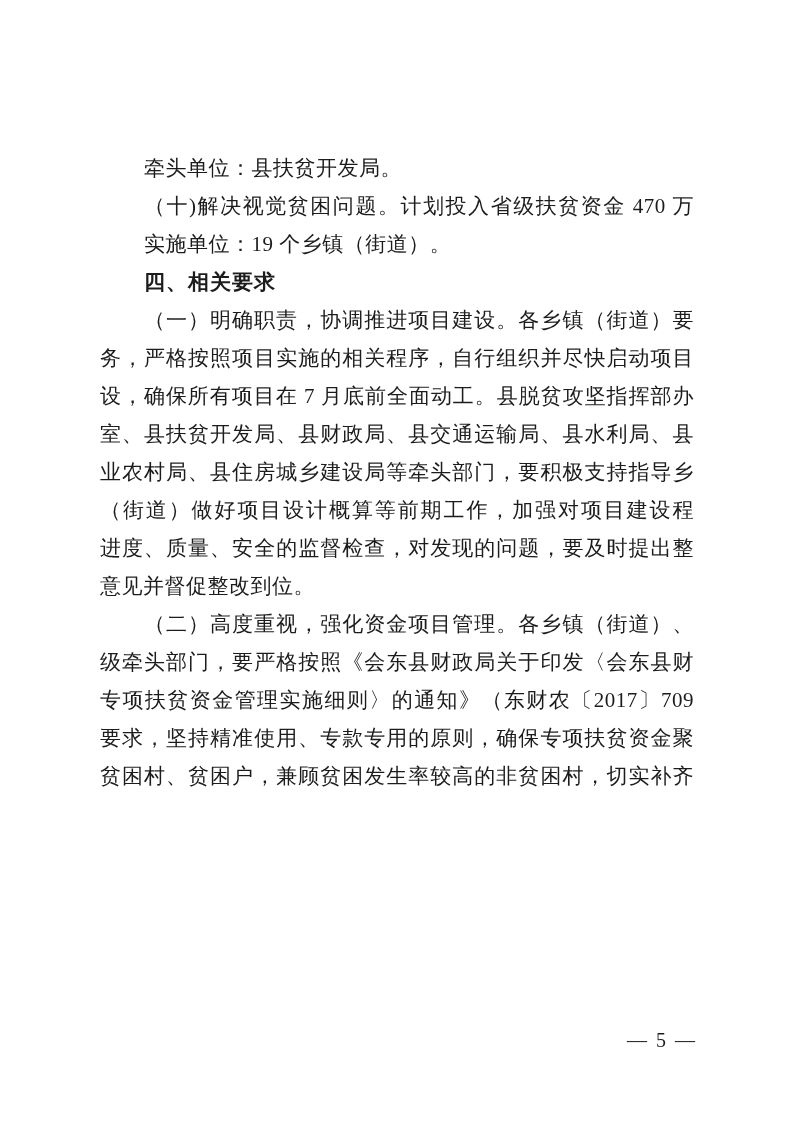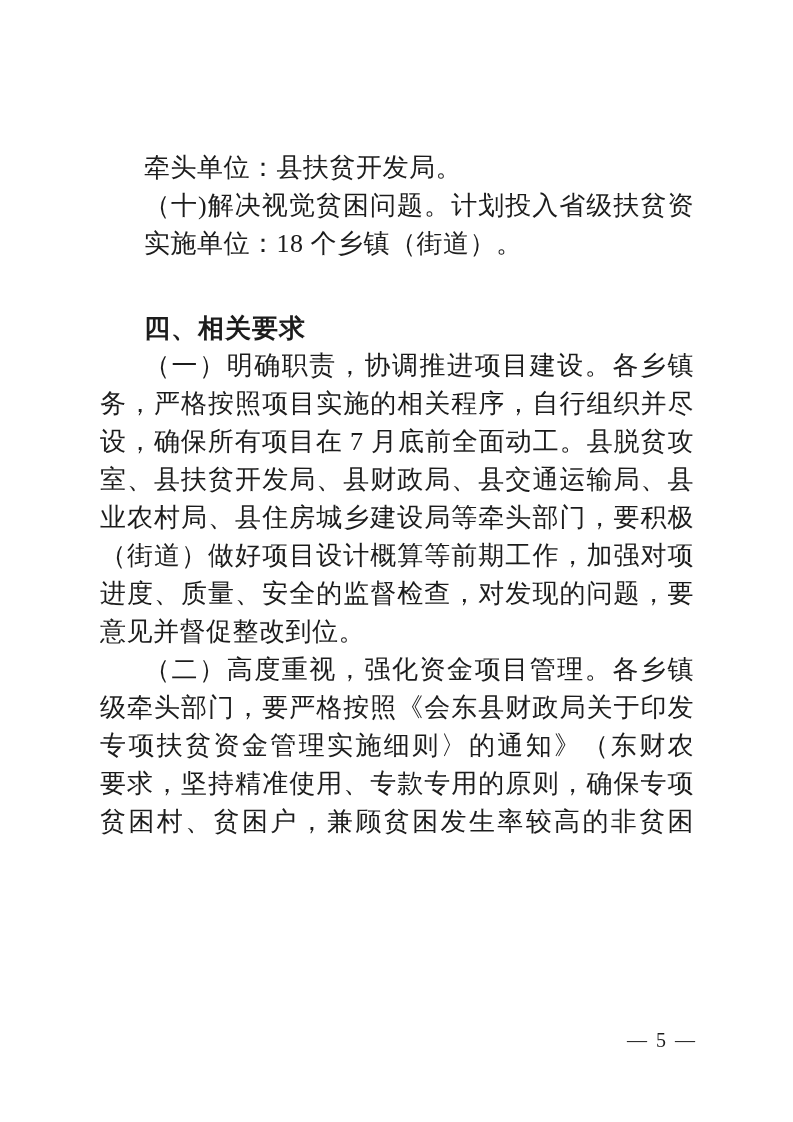--- a/index.html
+++ b/index.html
@@ -15,21 +15,21 @@
     overflow: hidden;
     font-family: "Liberation Serif", "DejaVu Serif", serif;
   }
   .doc-body {
     position: absolute;
     left: 100px;
     top: 149px;
     width: 594px;
   }
   .line {
-    font-size: 26px;
+    font-size: 21px;
     line-height: 38px;
     height: 38px;
     overflow: hidden;
     letter-spacing: 0.5px;
     white-space: nowrap;
   }
   .line.justify,
   .line.indent-justify {
     white-space: normal;
     text-align: justify;
@@ -37,40 +37,39 @@
   }
   .line.indent,
   .line.indent-justify,
   .line.heading {
     padding-left: 44px;
   }
   .line.heading {
     font-family: "Liberation Sans", "DejaVu Sans", sans-serif;
     font-weight: 700;
     letter-spacing: 1px;
-    margin-top: 46px;
   }
   .page-number {
     position: absolute;
     top: 1026px;
     right: 96px;
     font-size: 20px;
     line-height: 28px;
     letter-spacing: 2px;
     font-family: "Liberation Serif", "DejaVu Serif", serif;
   }
 </style>
 </head>
 <body>
 
 <div class="page" style="background: rgb(255, 255, 255); color: rgb(28, 28, 28);">
   <div class="doc-body">
       <div class="line indent">牵头单位：县扶贫开发局。</div>
       <div class="line indent-justify">（十)解决视觉贫困问题。计划投入省级扶贫资金 470 万元，</div>
-      <div class="line indent">实施单位：18 个乡镇（街道）。</div>
+      <div class="line indent">实施单位：19 个乡镇（街道）。</div>
       <div class="line heading">四、相关要求</div>
       <div class="line indent-justify">（一）明确职责，协调推进项目建设。各乡镇（街道）要切</div>
       <div class="line justify">务，严格按照项目实施的相关程序，自行组织并尽快启动项目建</div>
       <div class="line justify">设，确保所有项目在 7 月底前全面动工。县脱贫攻坚指挥部办公</div>
       <div class="line justify">室、县扶贫开发局、县财政局、县交通运输局、县水利局、县农</div>
       <div class="line justify">业农村局、县住房城乡建设局等牵头部门，要积极支持指导乡镇</div>
       <div class="line justify">（街道）做好项目设计概算等前期工作，加强对项目建设程序、</div>
       <div class="line justify">进度、质量、安全的监督检查，对发现的问题，要及时提出整改</div>
       <div class="line plain">意见并督促整改到位。</div>
       <div class="line indent-justify">（二）高度重视，强化资金项目管理。各乡镇（街道）、县</div>

